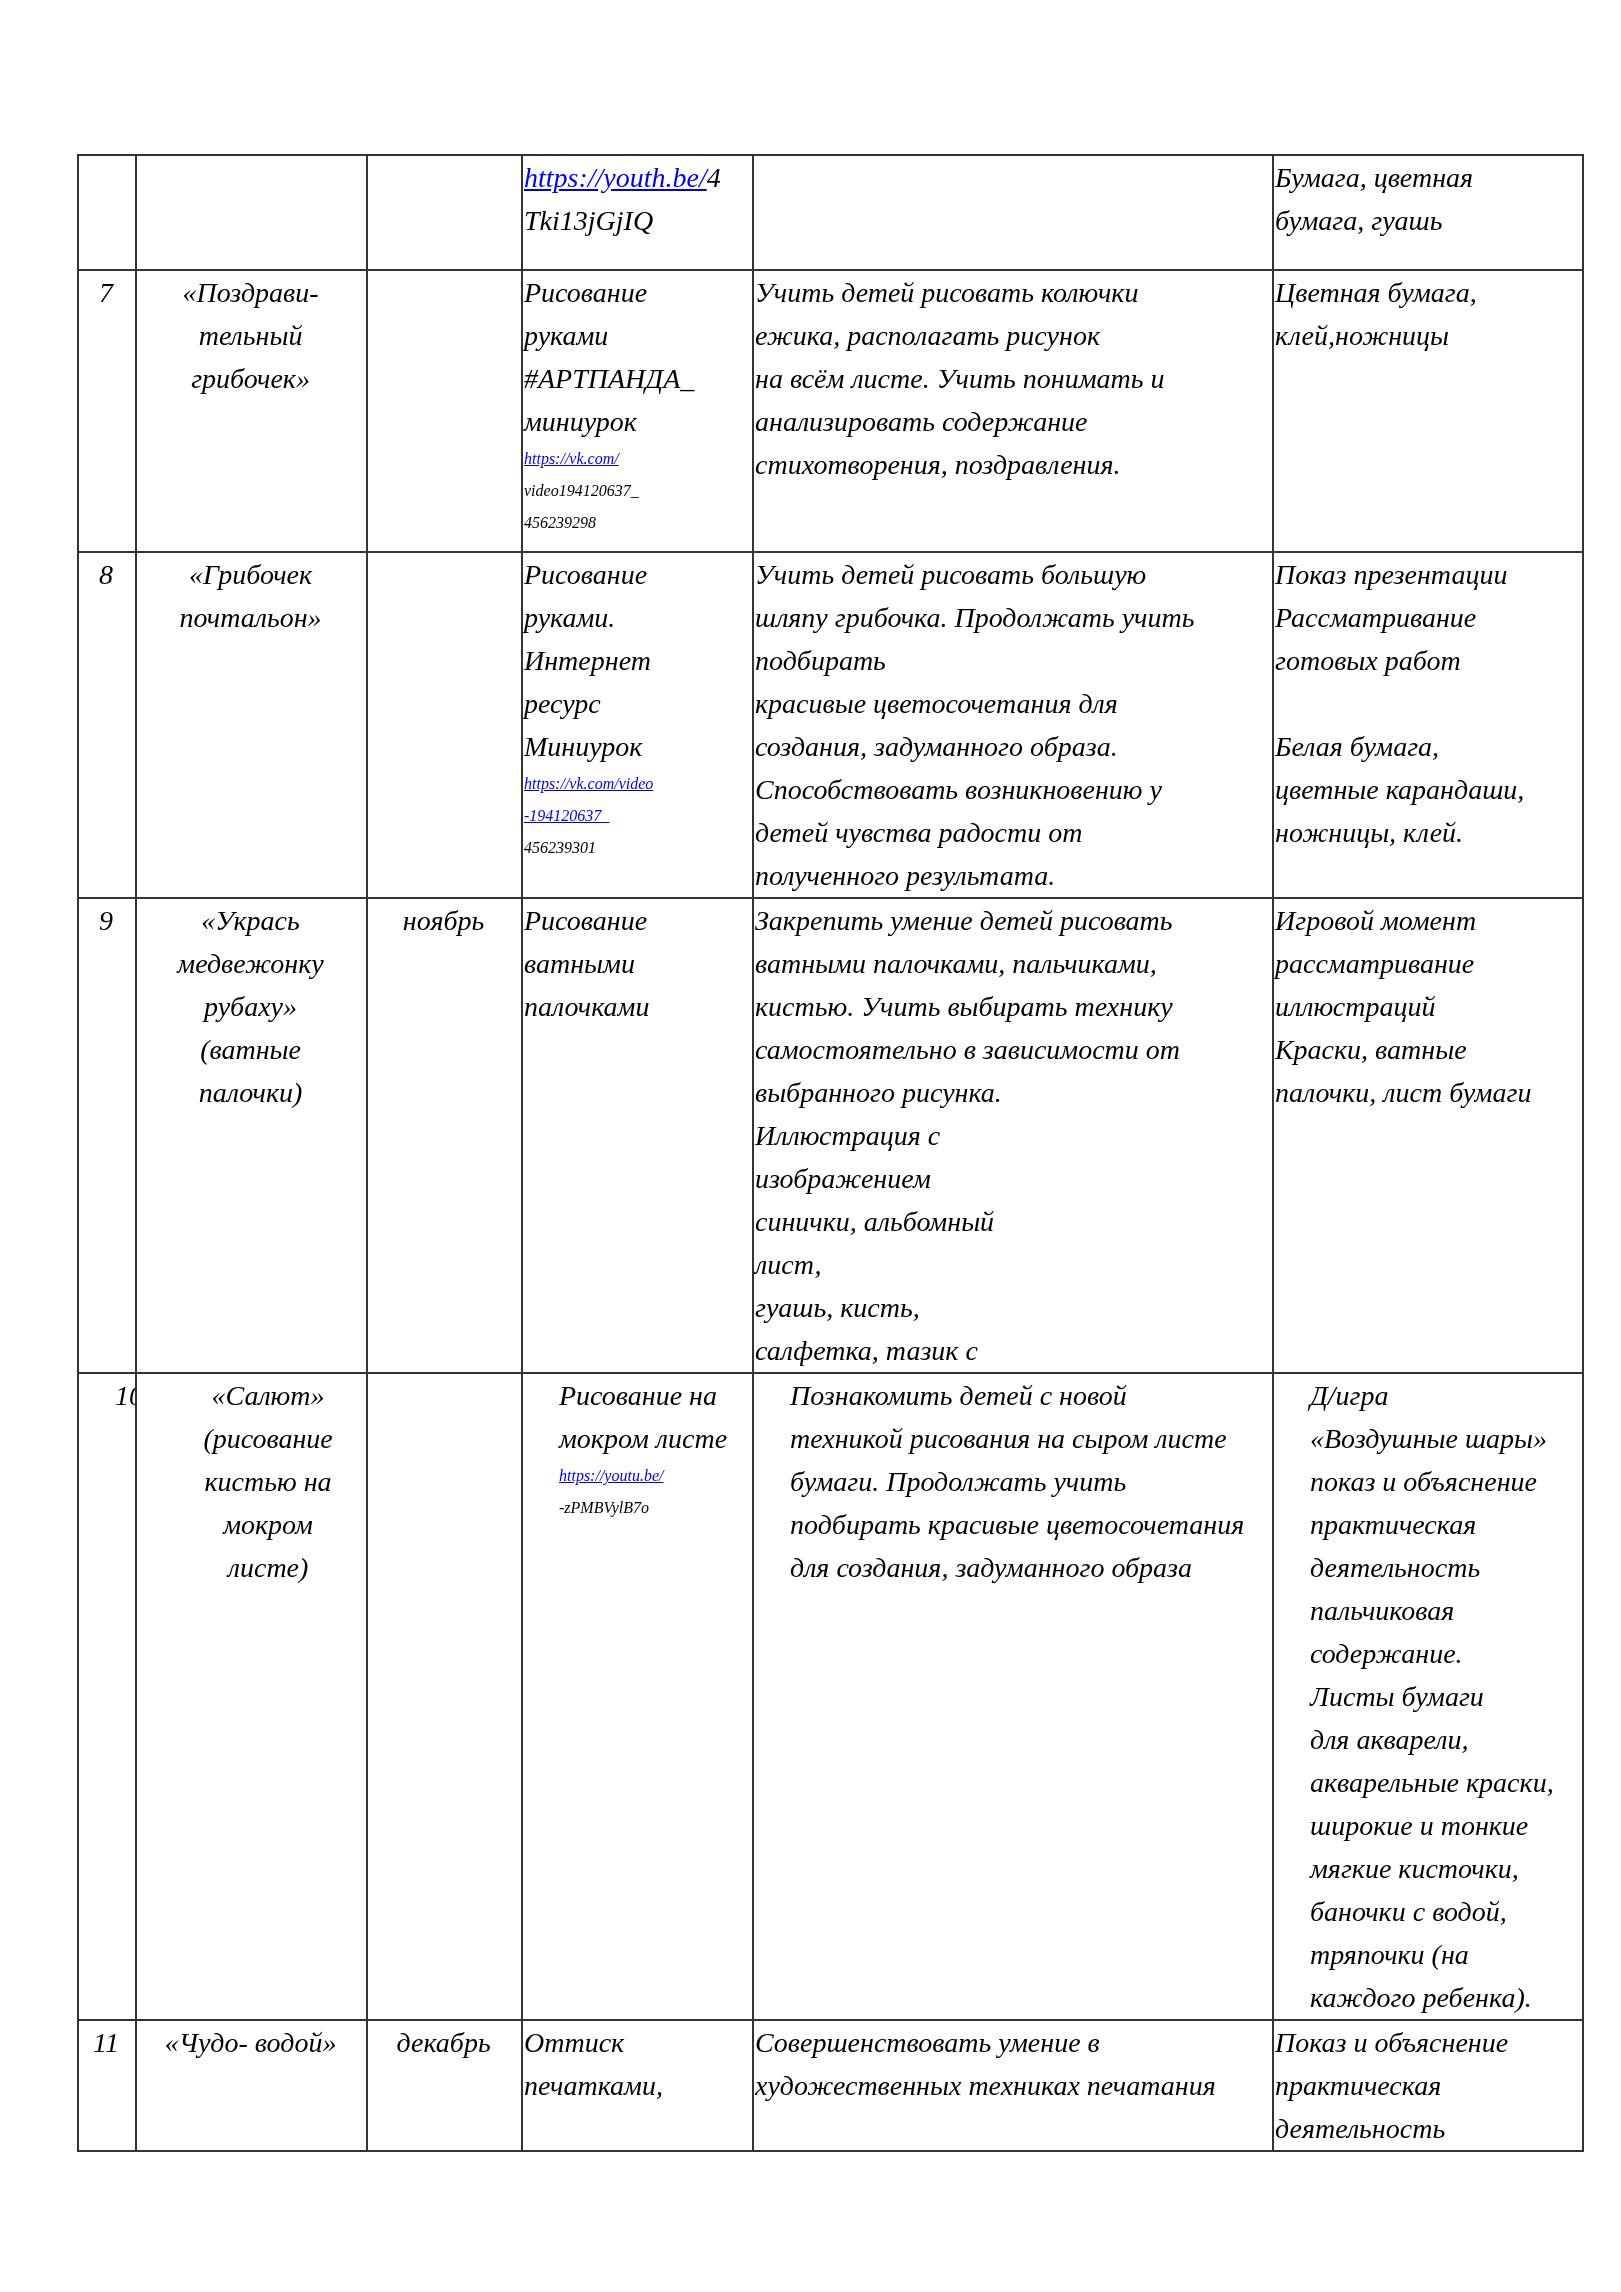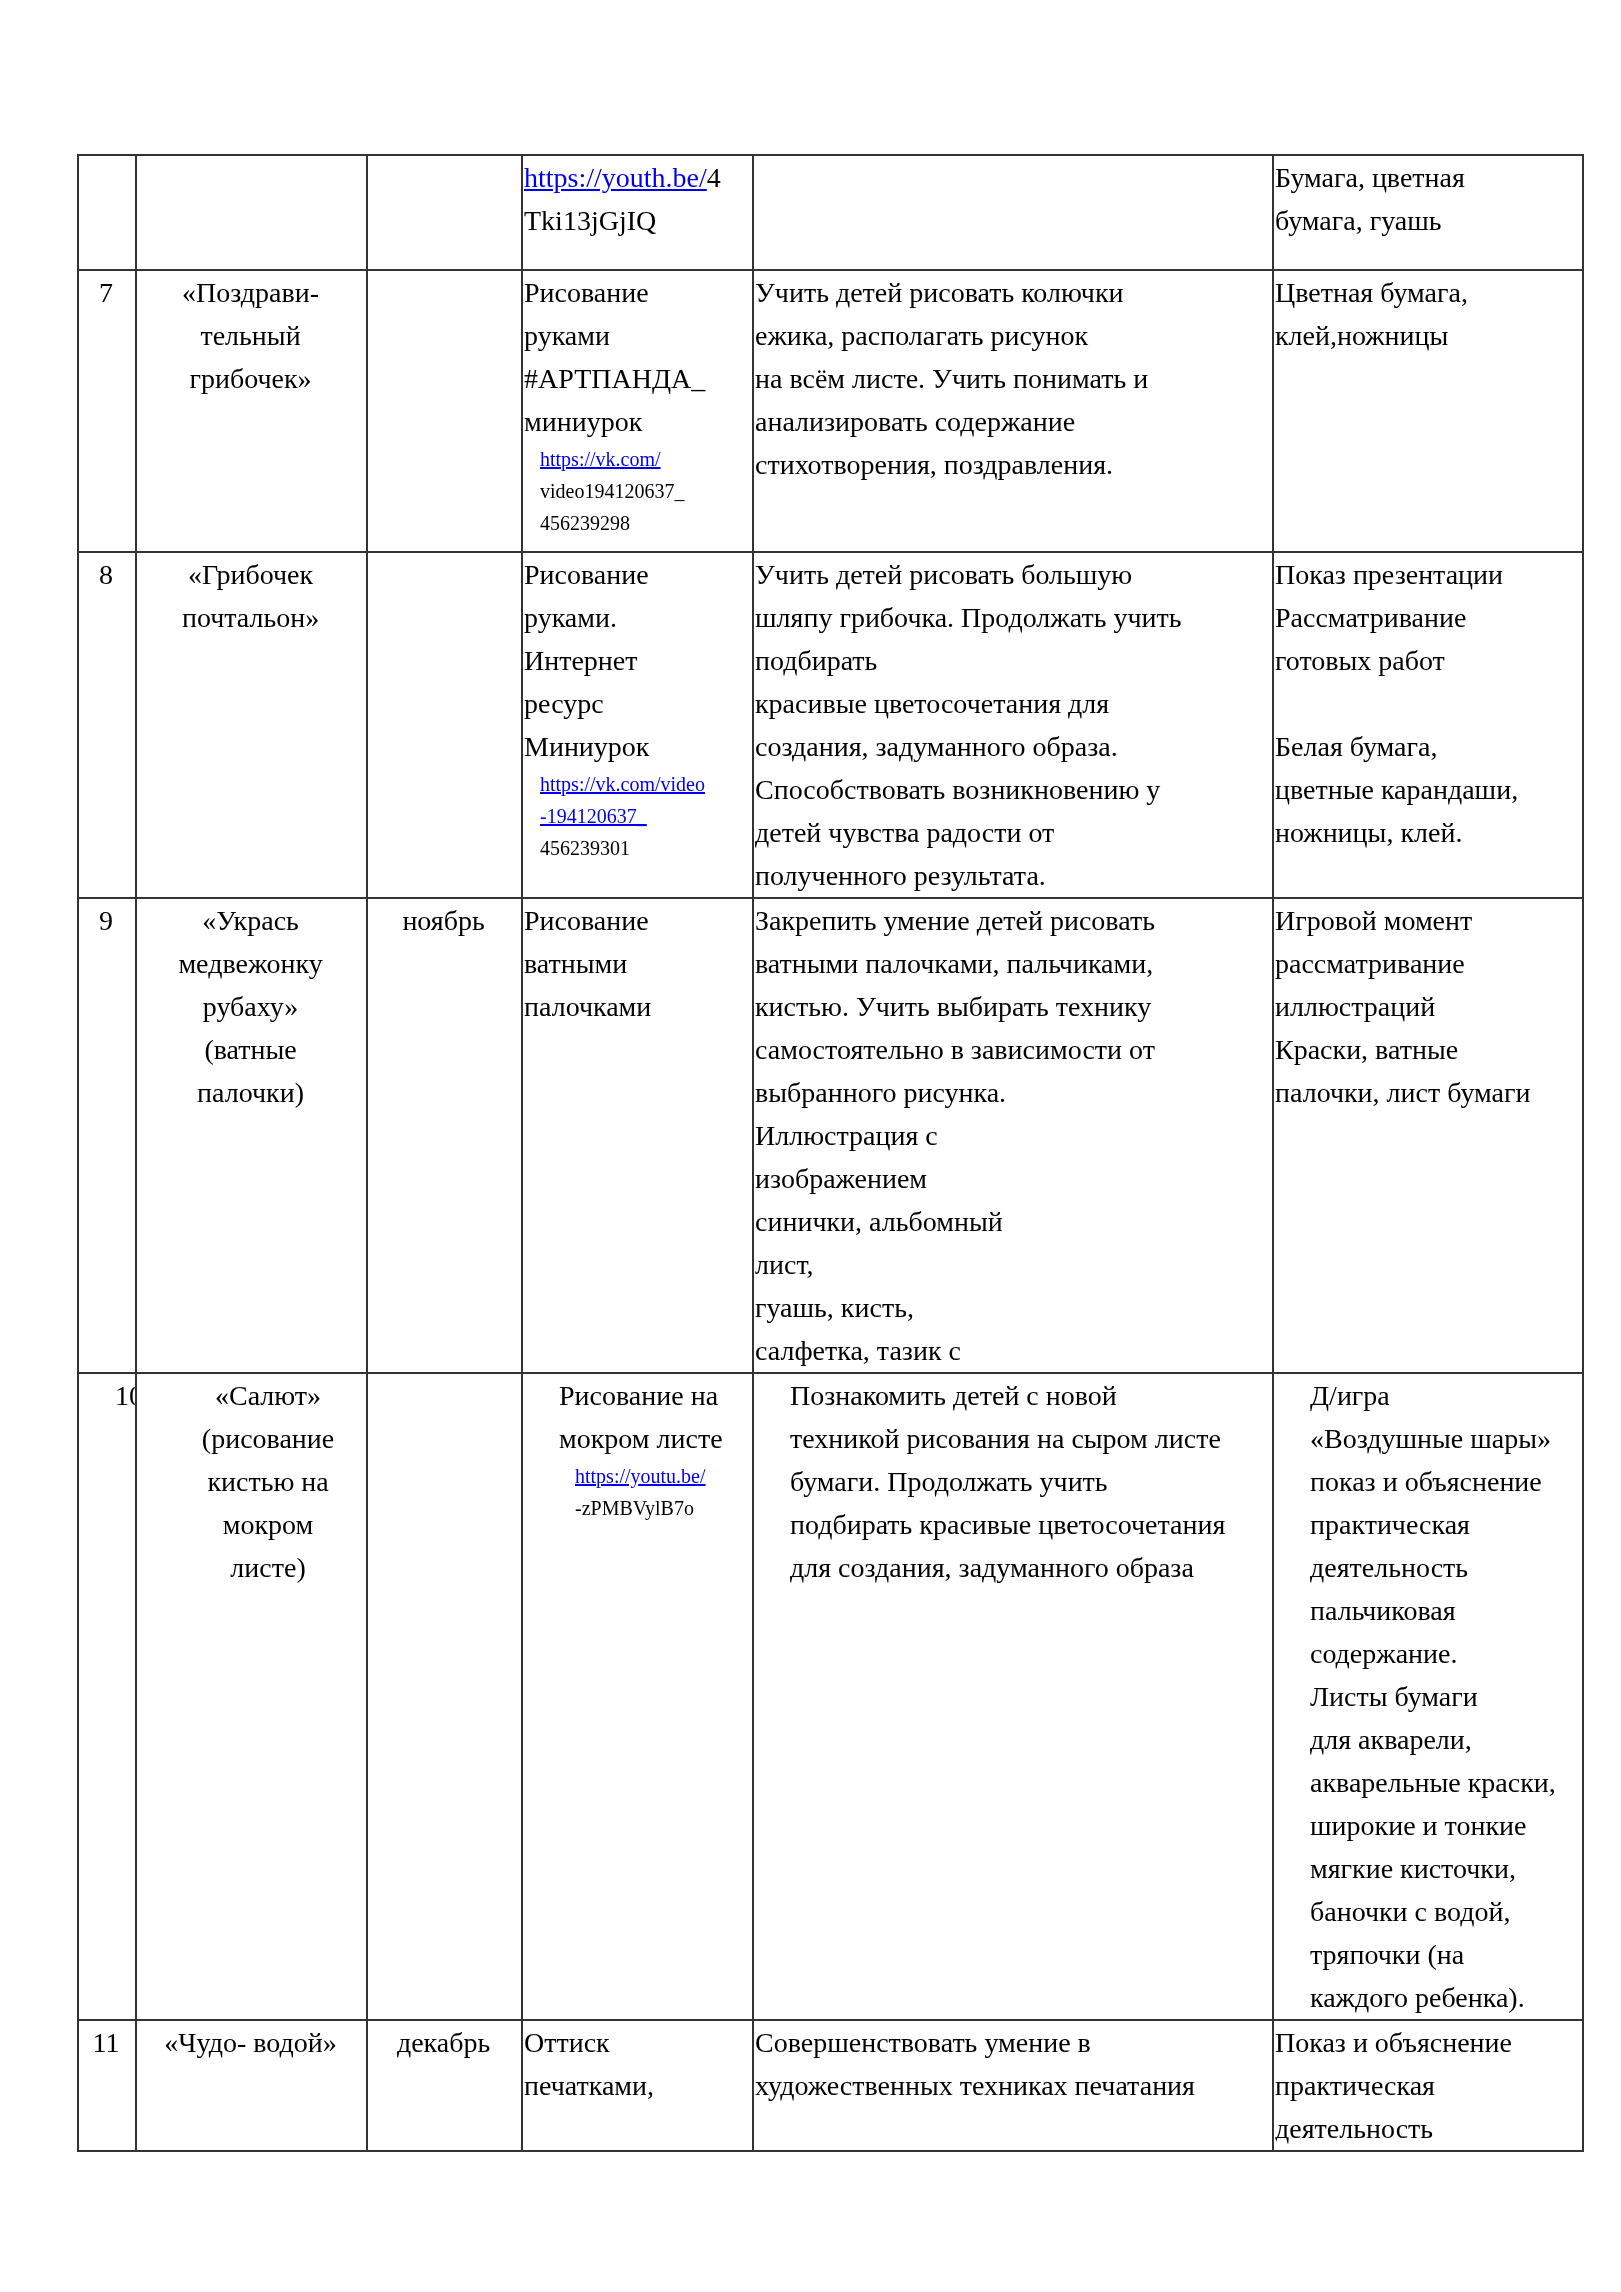--- a/index.html
+++ b/index.html
@@ -1,30 +1,30 @@
 <!DOCTYPE html>
 <html><head>
   <meta charset="utf-8">
   <style>
     html, body { margin: 0; padding: 0; background: #ffffff; }
     body { width: 1621px; height: 2293px; position: relative; overflow: hidden;
            font-family: "Liberation Serif", serif; color: #000; }
     table.plan { position: absolute; left: 77px; top: 154px; border-collapse: collapse;
                  table-layout: fixed; width: 1506px; }
     table.plan td { border: 2px solid #333; vertical-align: top; padding: 0 2.9px 0 1px;
-                    font-size: 28px; line-height: 43px; overflow: hidden; }
+                    font-size: 28px; line-height: 43px; overflow: hidden; font-style: italic; }
     col.c-num { width: 58px; }
     col.c-title { width: 231px; }
     col.c-month { width: 155px; }
     col.c-tech { width: 231px; }
     col.c-goal { width: 520px; }
     col.c-mat { width: 310px; }
     td.center { text-align: center; }
     .line { display: block; white-space: nowrap; }
-    .small { font-size: 20px; line-height: 32px; margin-left: 16px; }
+    .small { font-size: 16px; line-height: 32px; }
     a.link { color: #0000ee; text-decoration: underline; }
     tr.r6 td { height: 113px; }
     tr.r7 td { height: 280px; }
     tr.r8 td { height: 341px; }
     tr.r9 td { height: 472px; }
     tr.r10 td { height: 631px; padding-left: 36px; }
     tr.r11 td { height: 122px; border-radius: 16px; }
   </style>
 </head>
 <body>

